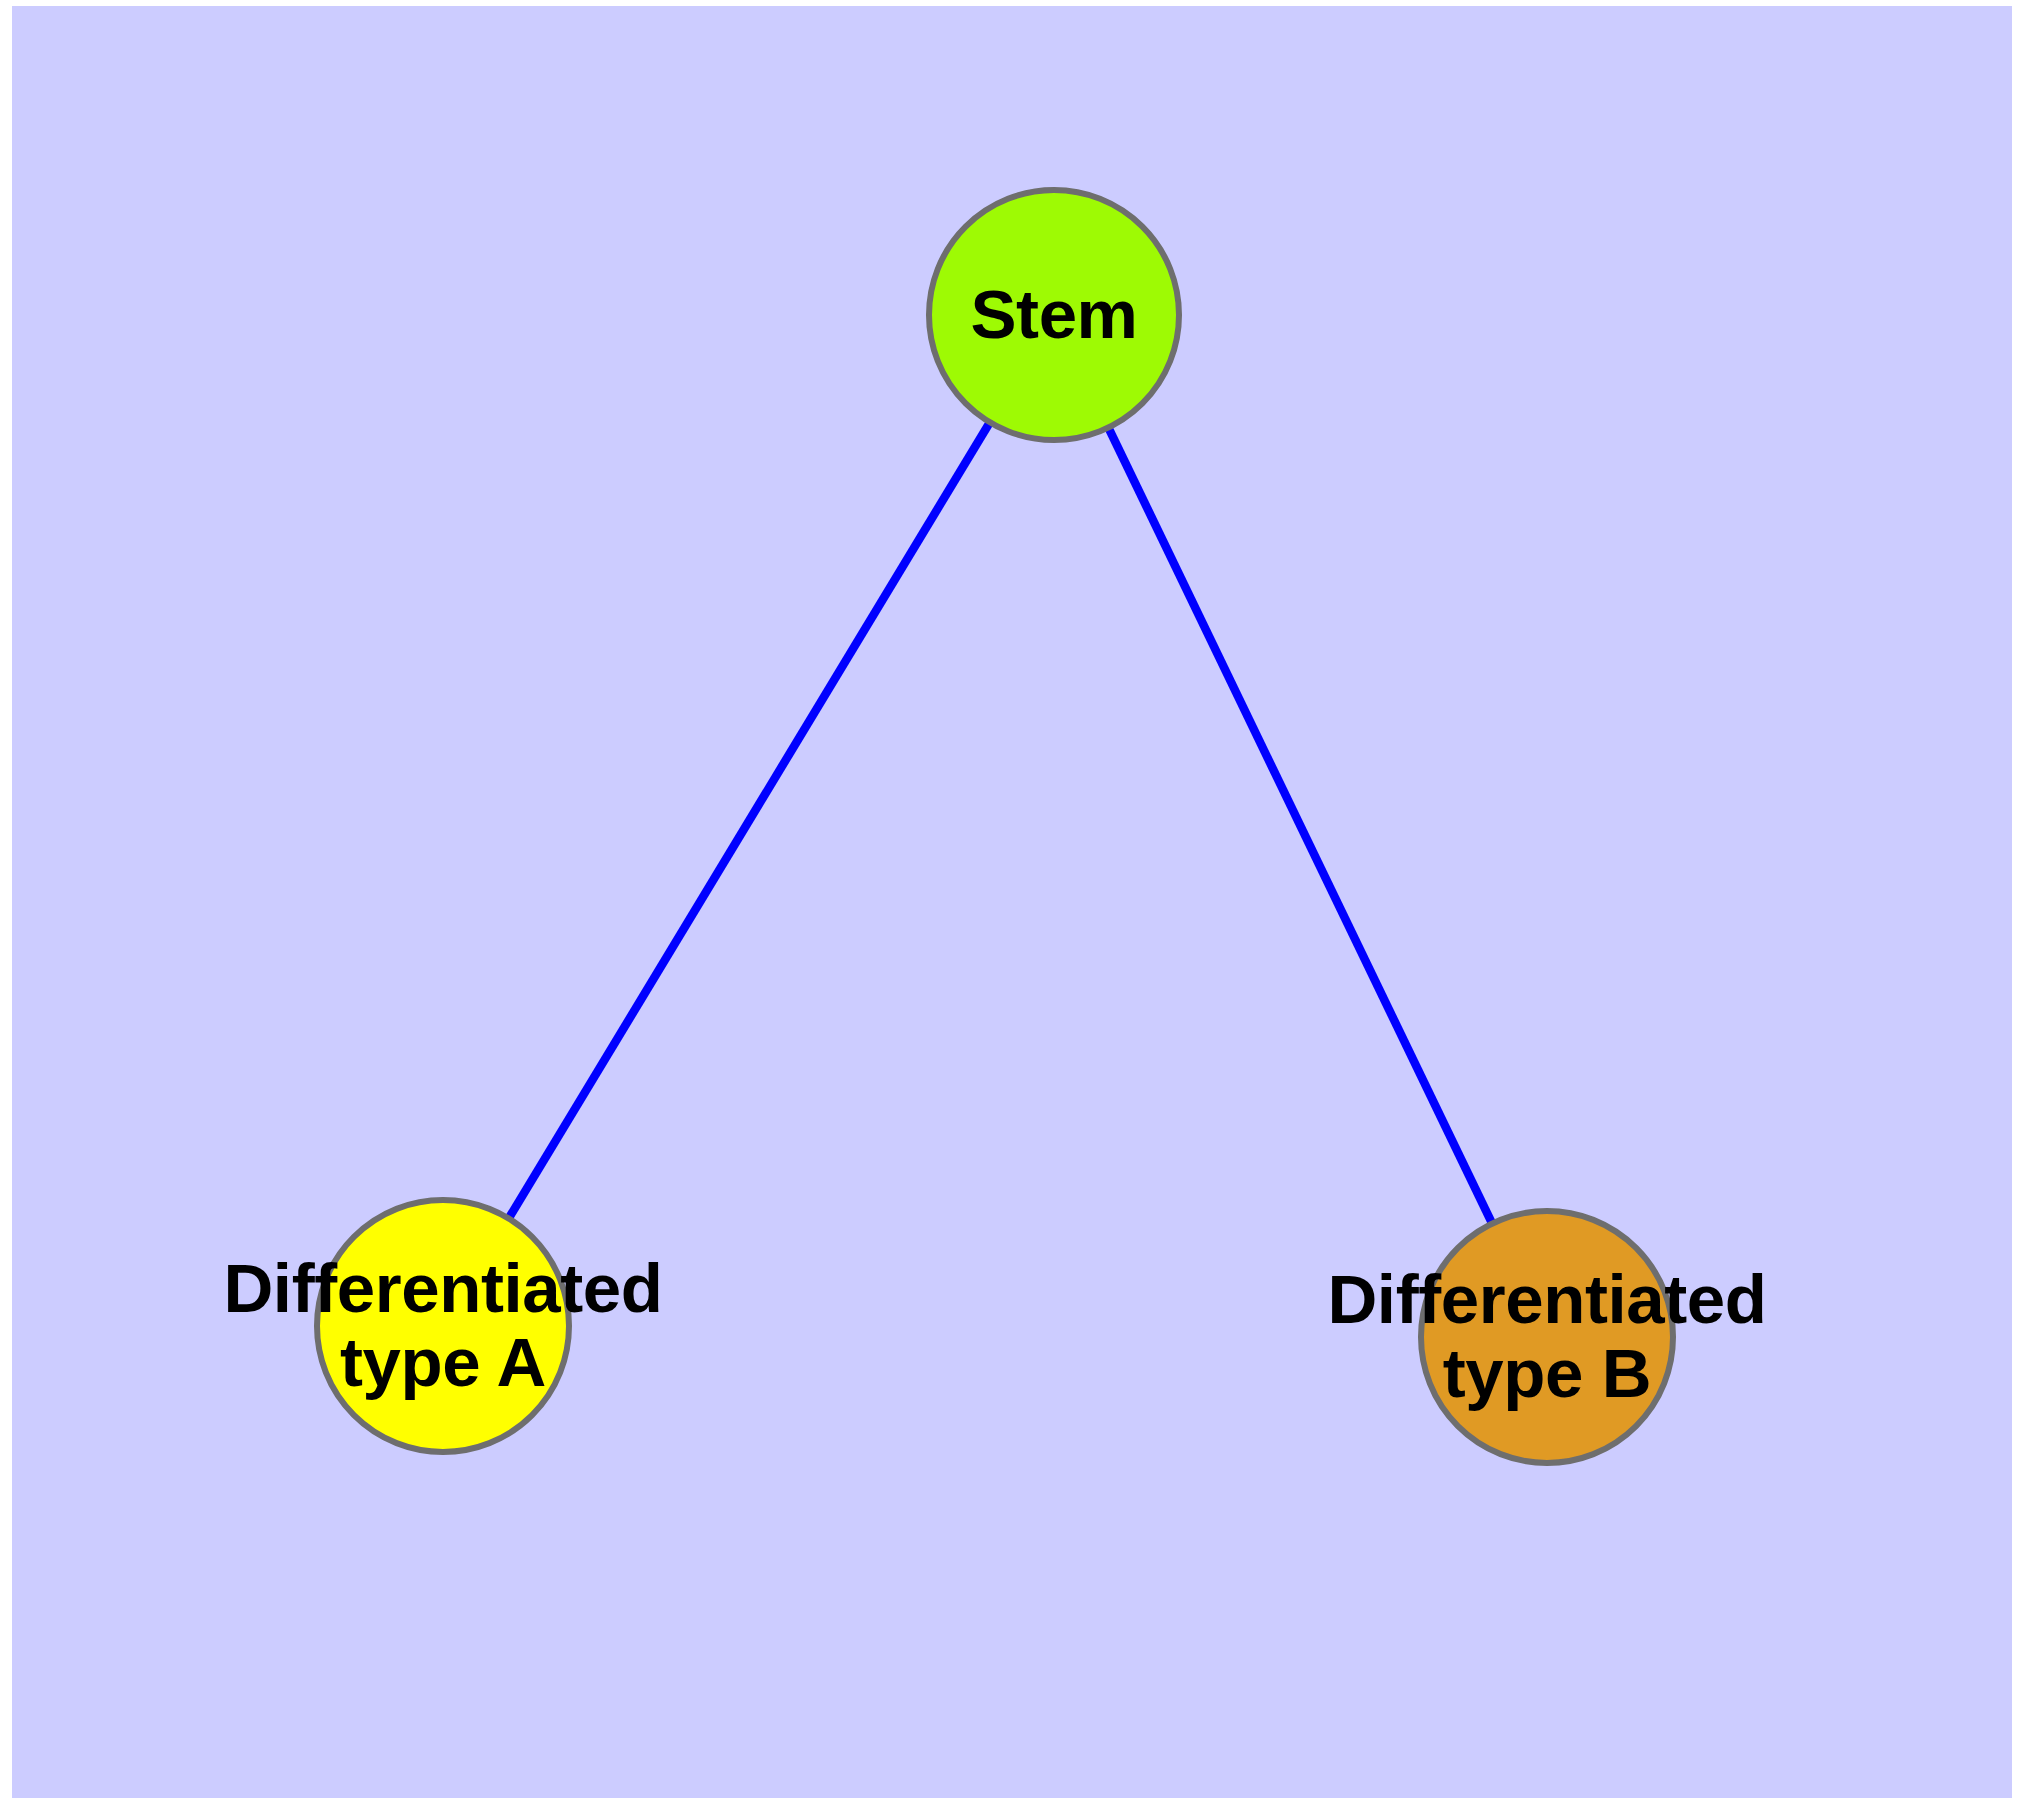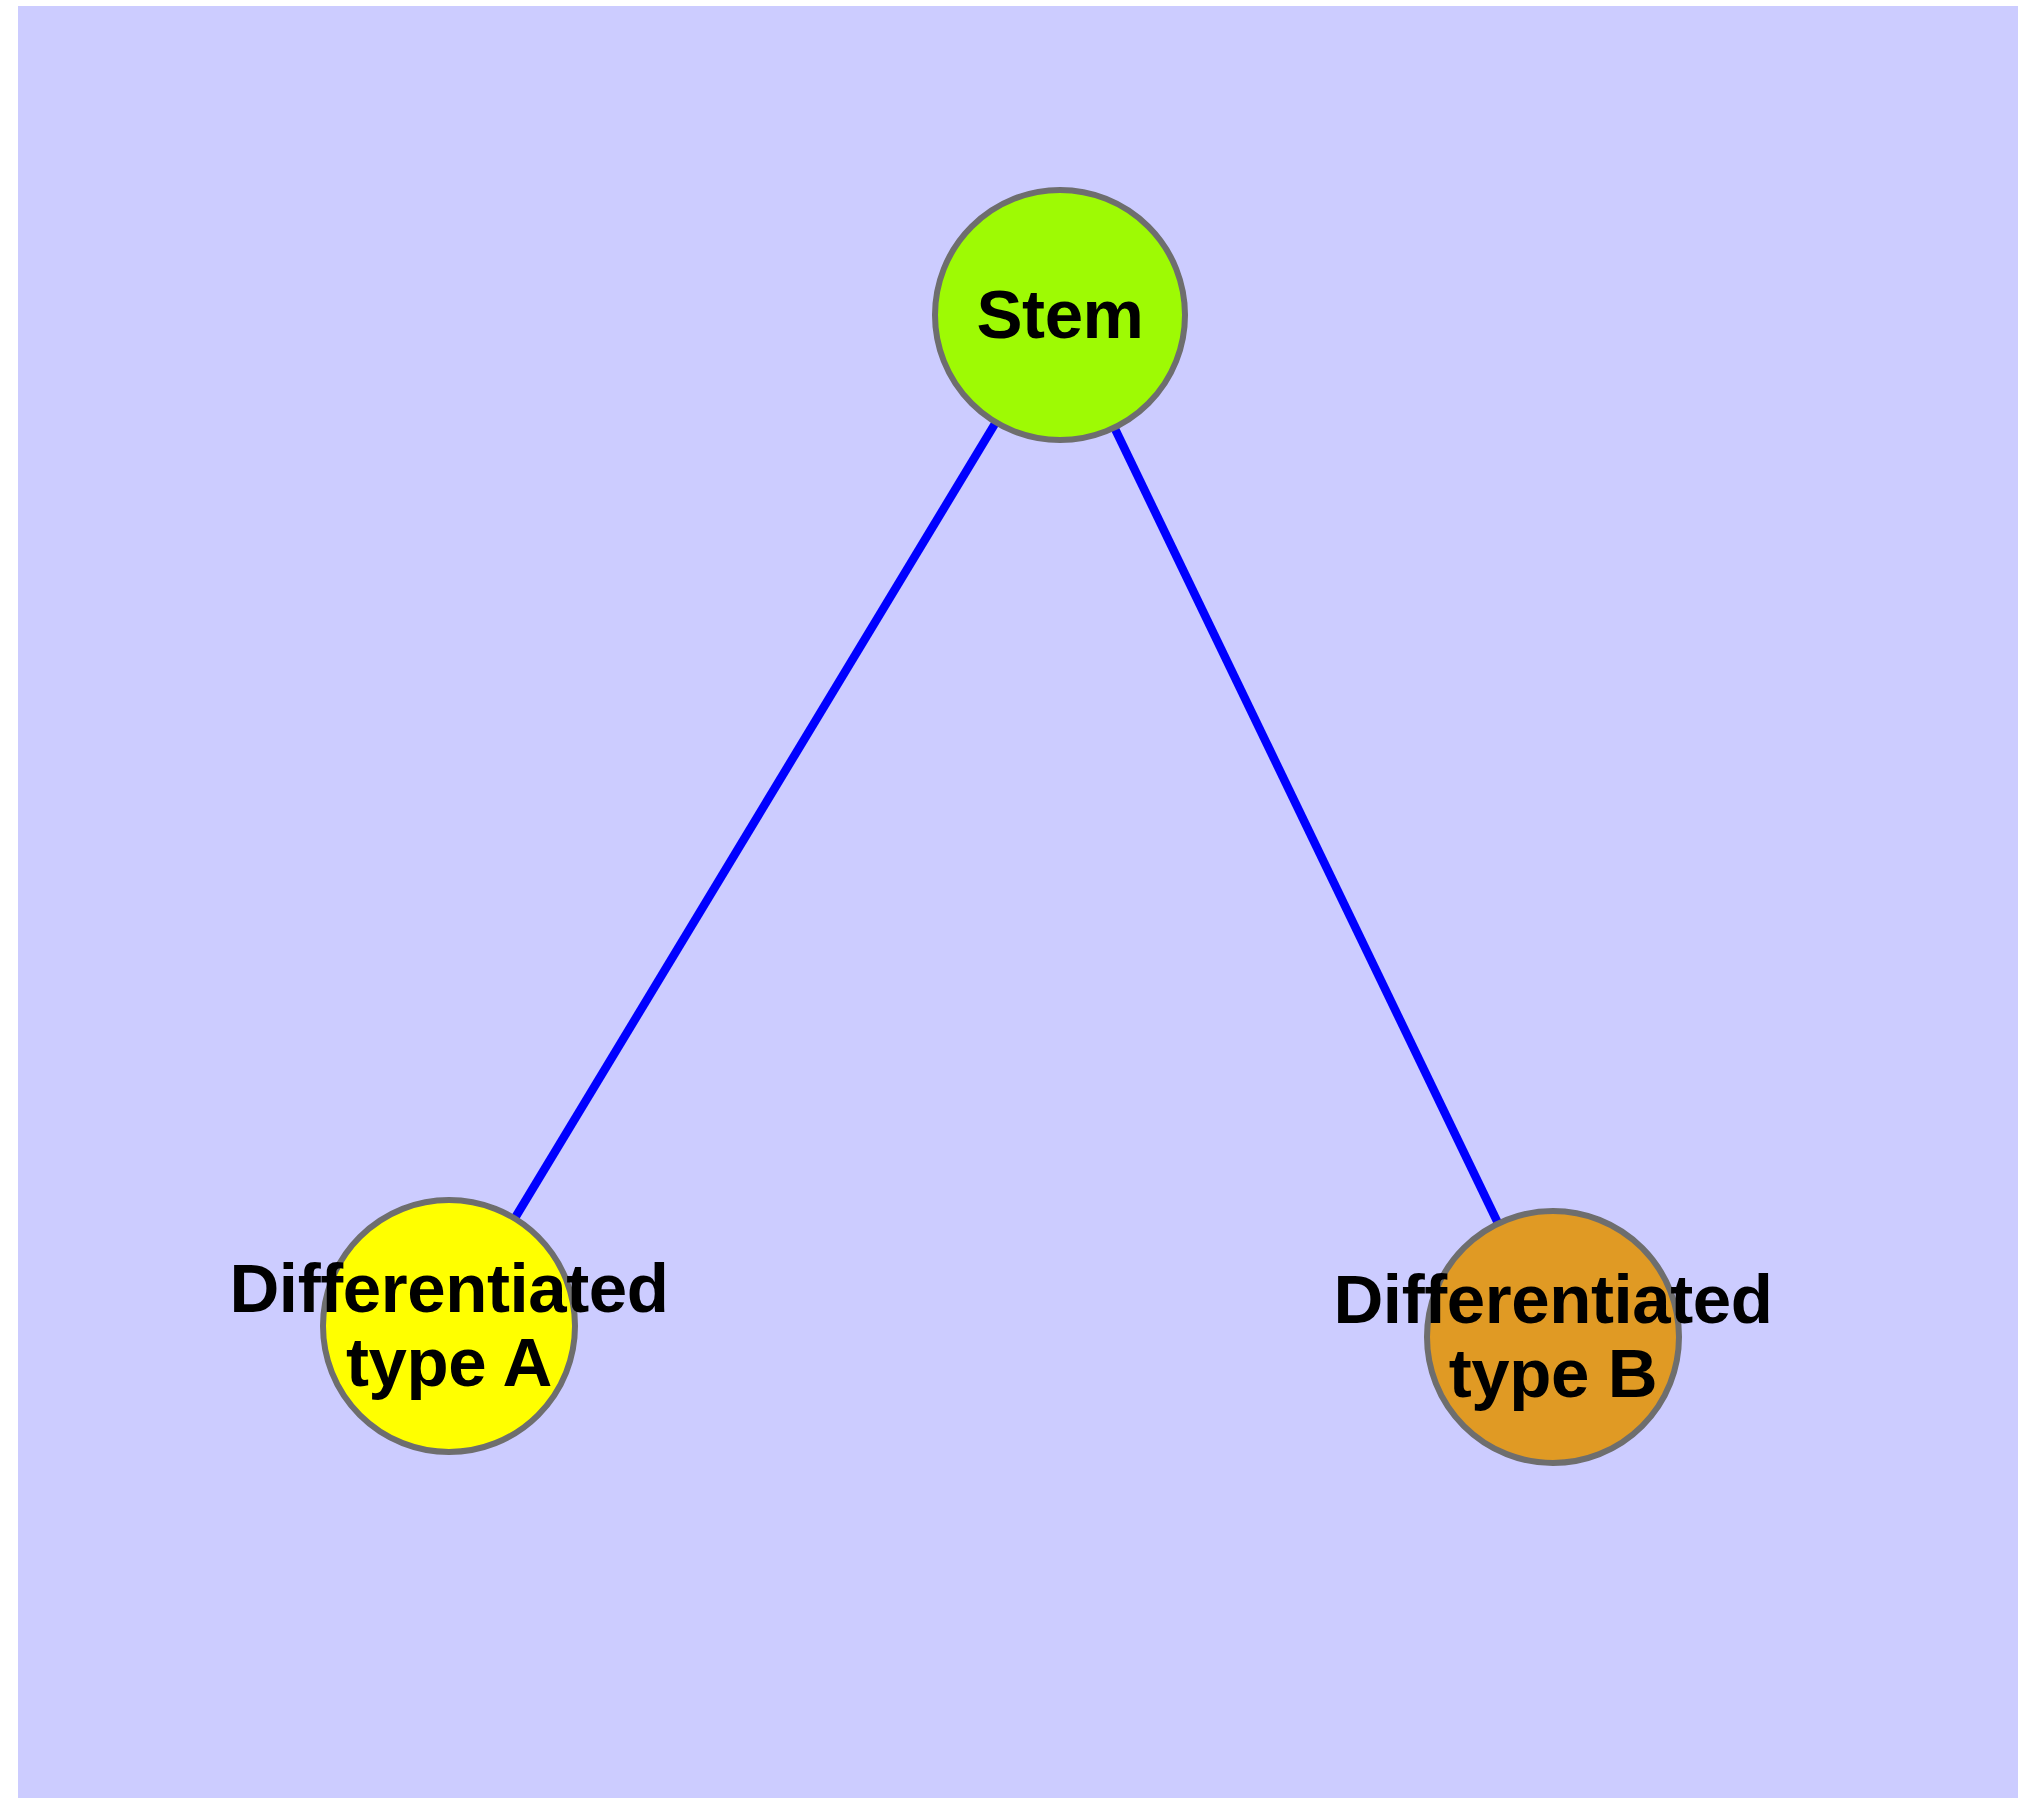--- a/index.html
+++ b/index.html
@@ -17,21 +17,21 @@
 
   #graph-canvas {
     position: relative;
     width: 2021px;
     height: 1812px;
     background: #ffffff;
   }
 
   #graph-plot-area {
     position: absolute;
-    left: 18px;
+    left: 12px;
     top: 6px;
     width: 2000px;
     height: 1792px;
     background: #ccccff;
     overflow: hidden;
   }
 
   #edge-layer {
     position: absolute;
     left: 0;

